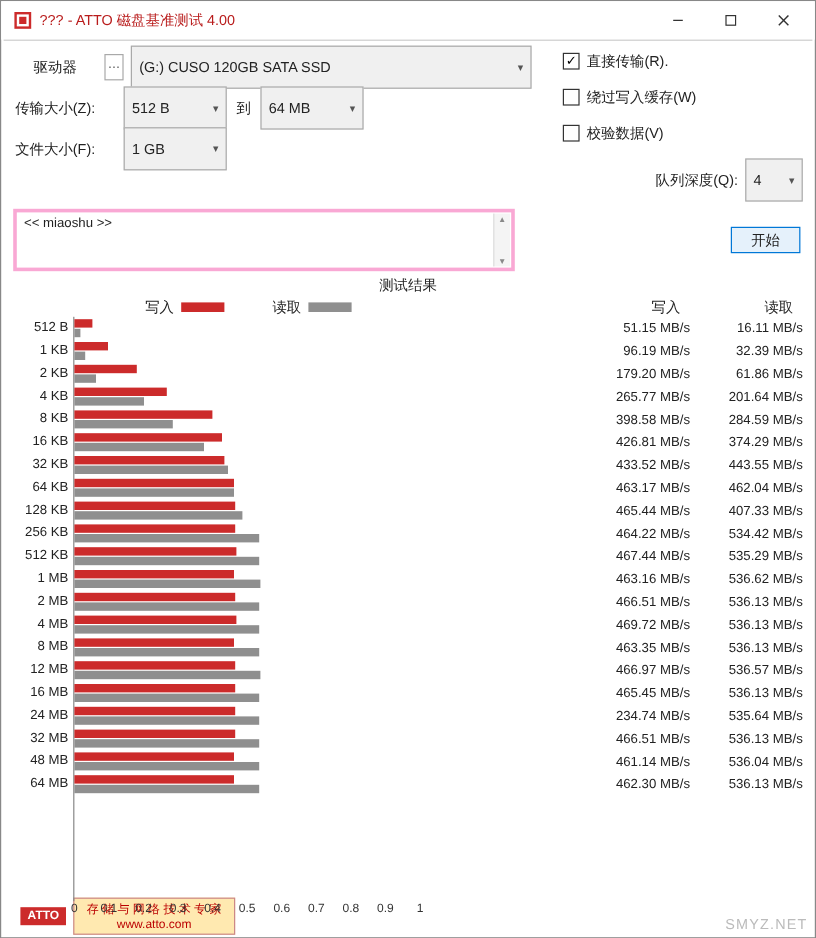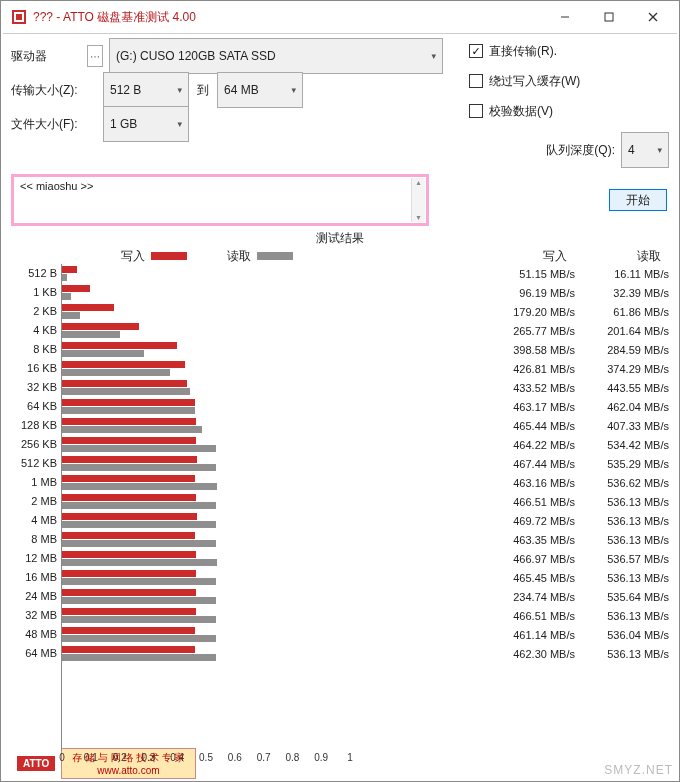--- a/index.html
+++ b/index.html
@@ -8,21 +8,21 @@
   .titlebar { height:32px; display:flex; align-items:center; padding:0 4px; background:#fff; }
   .appicon { width:16px; height:16px; margin:0 6px 0 6px; display:inline-block; }
   .title { flex:1; font-size:12px; color:#b91c1c; }
   .winbtns { display:flex; }
   .winbtn { width:44px; height:30px; display:flex; align-items:center; justify-content:center; color:#333; }
   .menubar { height:26px; display:flex; align-items:center; padding:0 10px; gap:6px; font-size:13px; }
   .menuitem { padding:2px 6px; }
   .sep { height:1px; background:#ccc; margin:0 2px; }
   .content { flex:1; padding:8px 10px 6px 10px; display:flex; flex-direction:column; }
 
-  .form-row { display:flex; align-items:center; height:28px; margin-bottom:6px; font-size:12px;}
+  .form-row { display:flex; align-items:center; height:28px; margin-bottom:6px; font-size:12px;text-align:center;}
   .lbl { width:70px; }
   .sel { border:1px solid #a9a9a9; background:#f0f0f0; height:36px; display:flex; align-items:center; padding:0 6px; position:relative; }
   .sel .chev { margin-left:auto; font-size:9px; color:#555; }
   .drive { width:334px; }
   .szsel { width:86px; }
   .filesel { width:86px; }
   .go-btn { width:16px; height:22px; border:1px solid #a9a9a9; margin-left:6px; display:flex; align-items:center; justify-content:center; font-size:10px; color:#555;}
 
   .rightcol { margin-left:26px; display:flex; flex-direction:column; gap:12px; }
   .cb { width:14px; height:14px; border:1px solid #333; display:inline-flex; align-items:center; justify-content:center; margin-right:6px; font-size:11px; line-height:1;}

